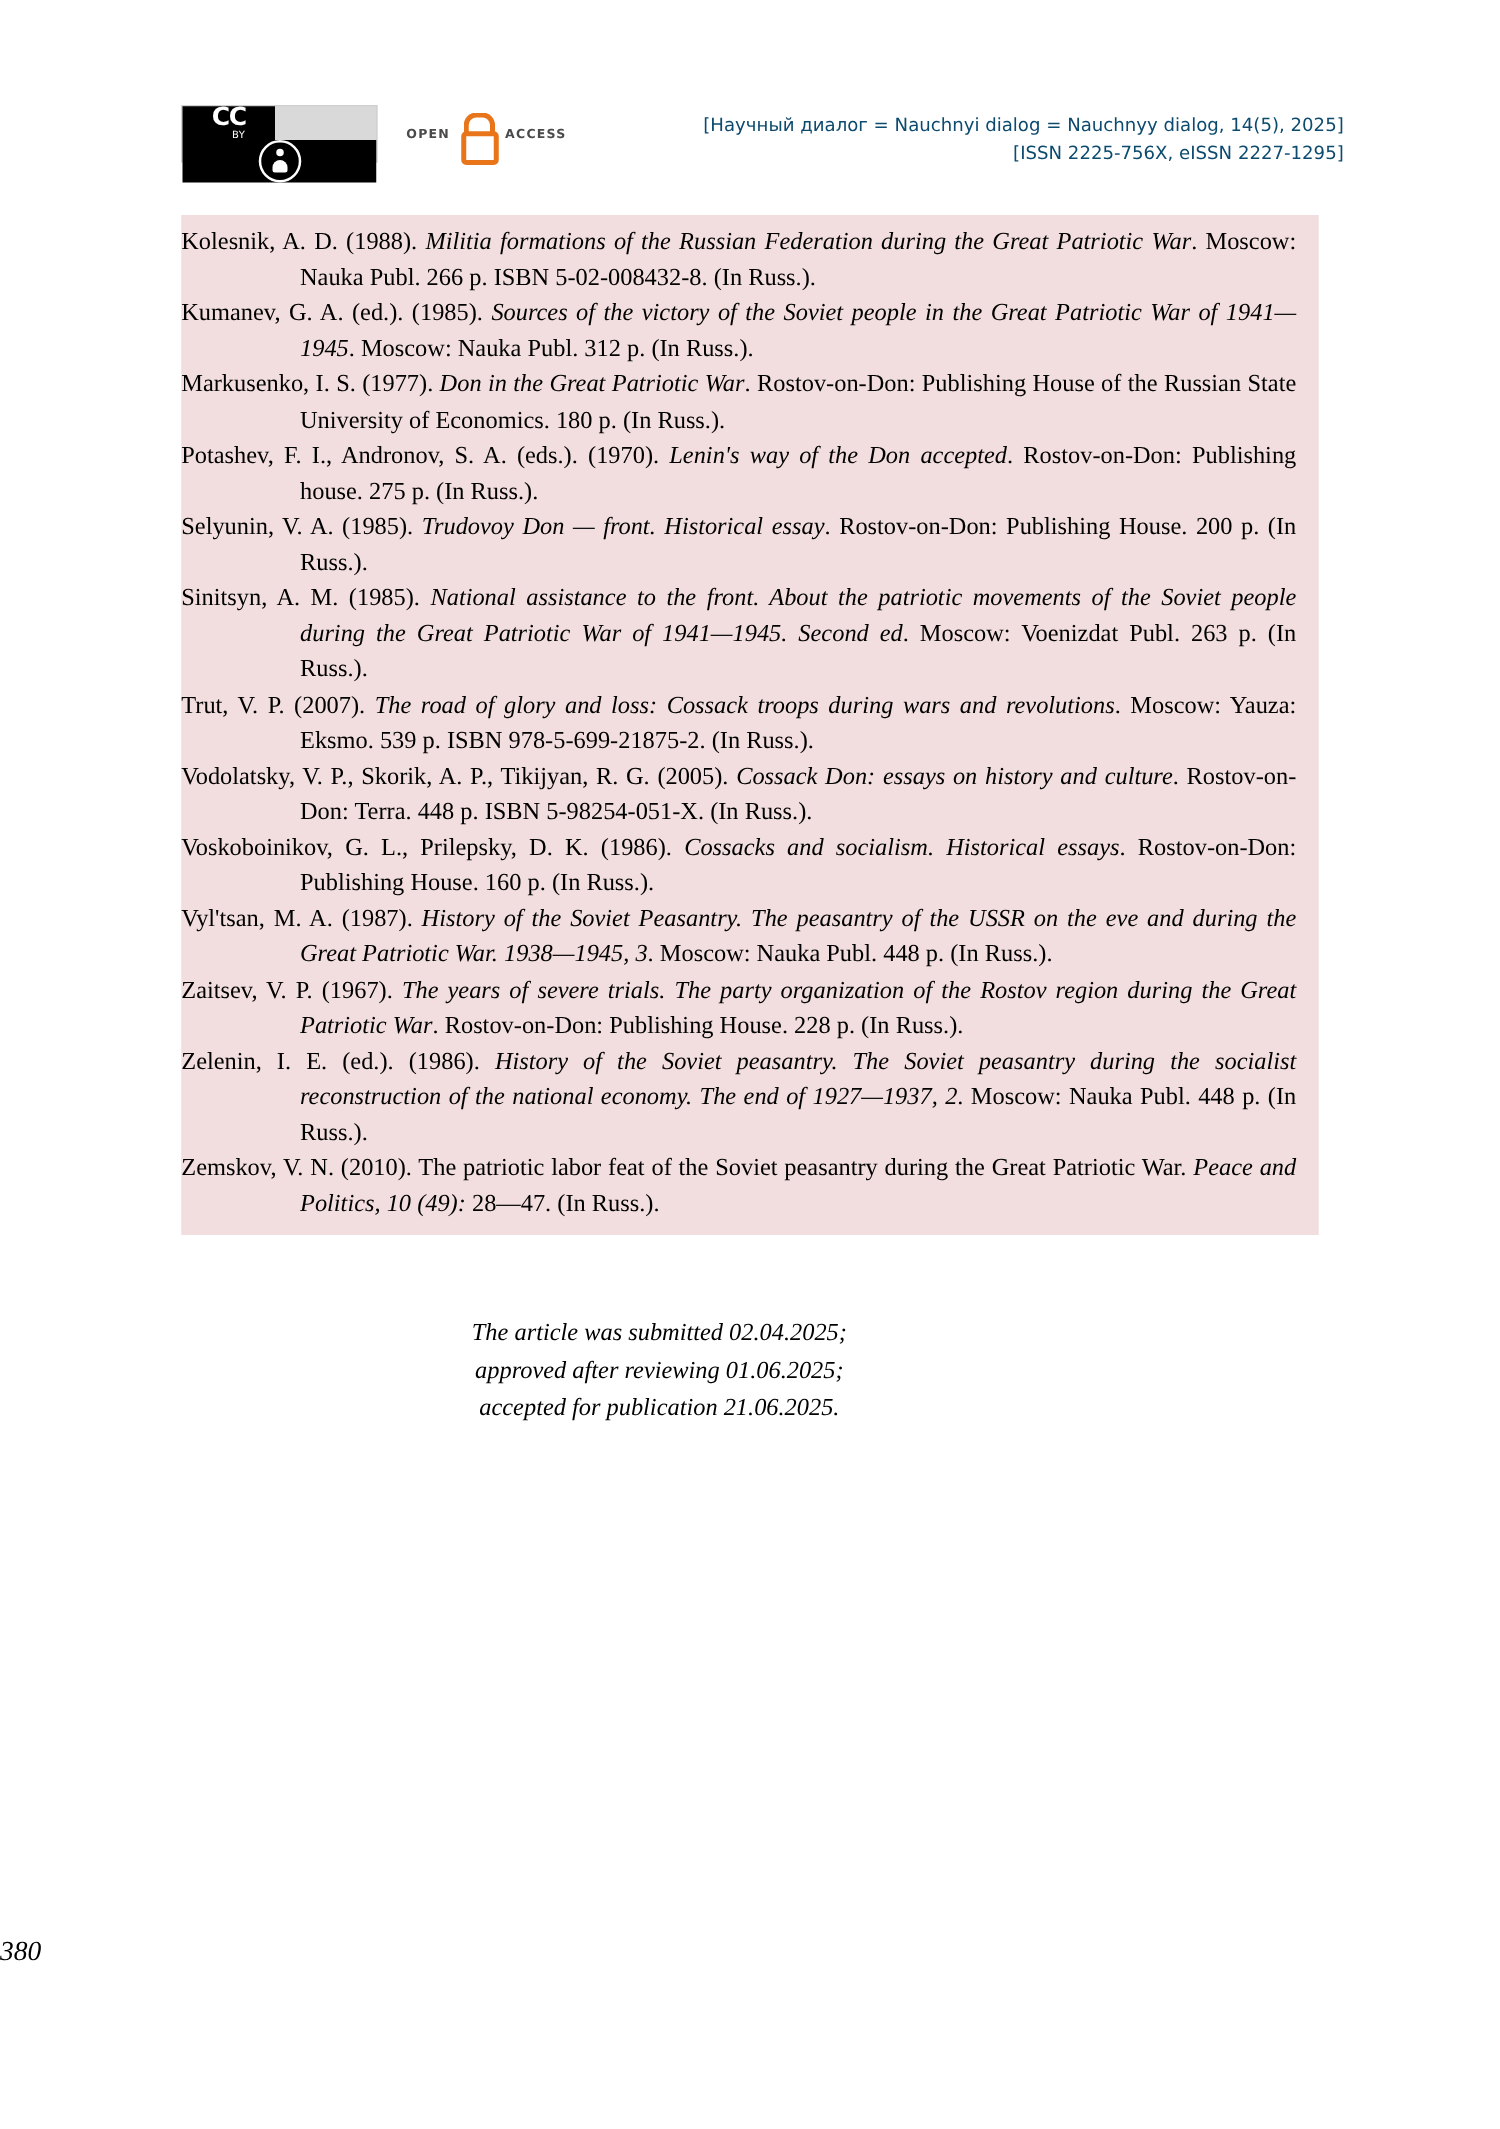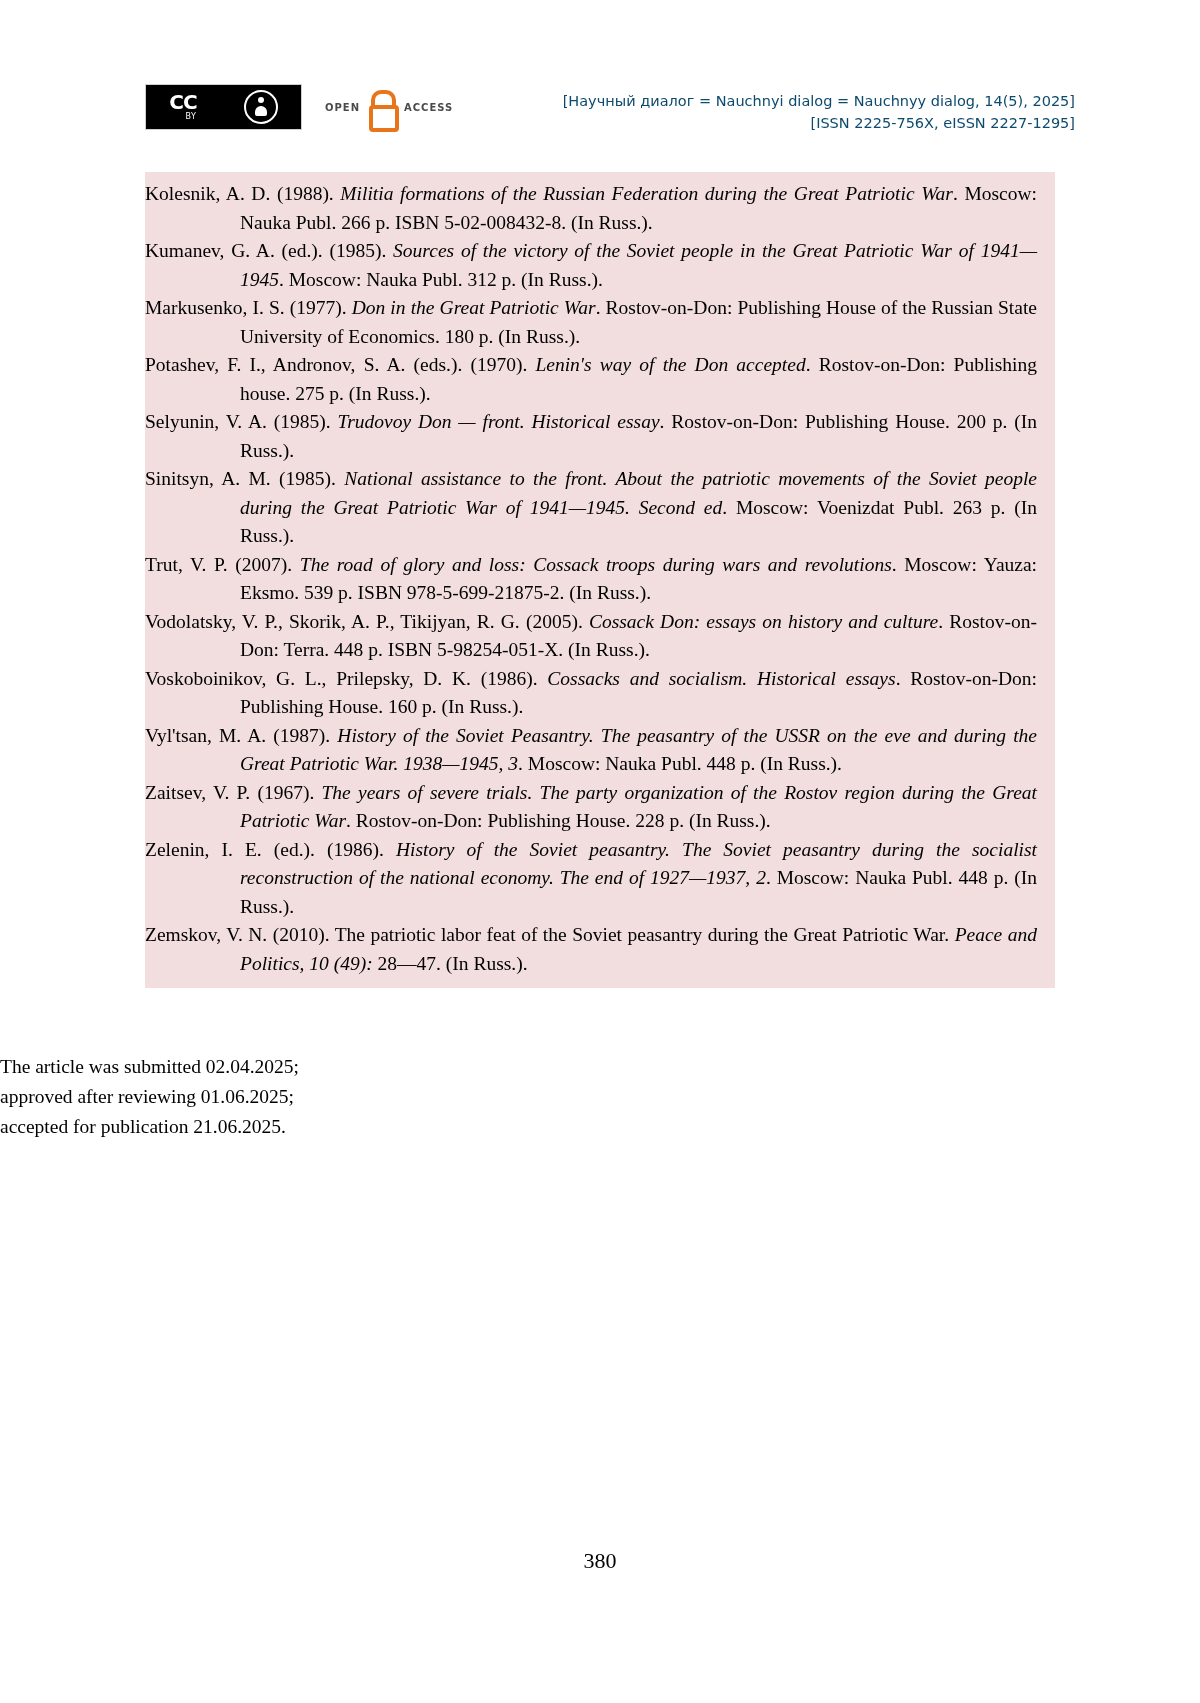--- a/index.html
+++ b/index.html
@@ -31,20 +31,21 @@
   }
   .cc-badge {
     position: absolute;
     left: 0; top: 12px;
     width: 155px;
     height: 44px;
     background: #d9d9d9;
     border: 1px solid #cfcfcf;
     display: flex;
     align-items: stretch;
+    flex-direction: column;
   }
   .cc-left {
     width: 74px;
     background: #000000;
     color: #ffffff;
     display: flex;
     flex-direction: column;
     align-items: center;
     justify-content: center;
     position: relative;
@@ -172,33 +173,35 @@
   .ref i {
     font-style: italic;
   }
 
   
   .submission {
     position: absolute;
     left: 0;
     top: 1052px;
     width: 1055px;
-    text-align: left;
+    text-align: center;
+    font-style: italic;
     font-size: 19.5px;
     line-height: 30px;
   }
 
   
   .page-number {
     position: absolute;
     left: 0;
     top: 1548px;
     width: 1200px;
-    text-align: center;
+    text-align: left;
     font-size: 22px;
+    font-style: italic;
   }
 </style>
 </head>
 <body>
 
 <div class="page">
 
   <div class="header">
 
     <div class="cc-badge">

